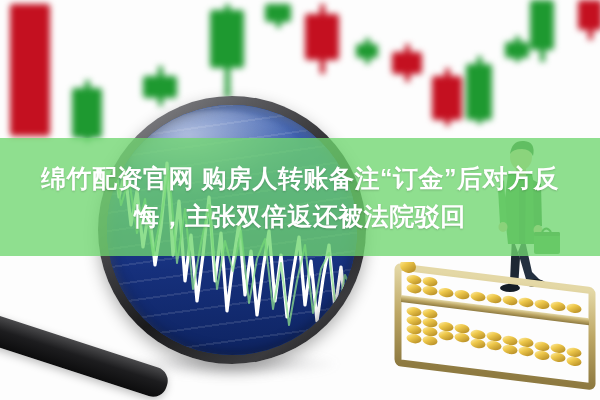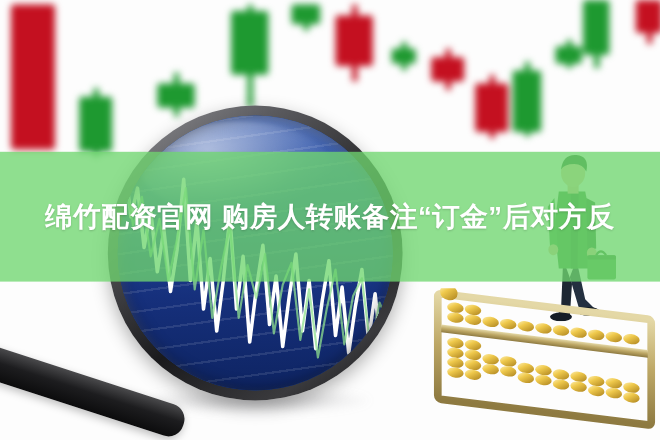--- a/index.html
+++ b/index.html
@@ -318,15 +318,16 @@
       </g>
 
       <ellipse cx="16" cy="2" rx="8" ry="7" fill="url(#beadG)"></ellipse>
     </g>
   </svg>
 
   <div class="band"></div>
 
   <div class="headline">
     <span class="line">绵竹配资官网 购房人转账备注“订金”后对方反</span>
+    <span class="line">悔，主张双倍返还被法院驳回</span>
   </div>
 
 </div>
 
 </body></html>

